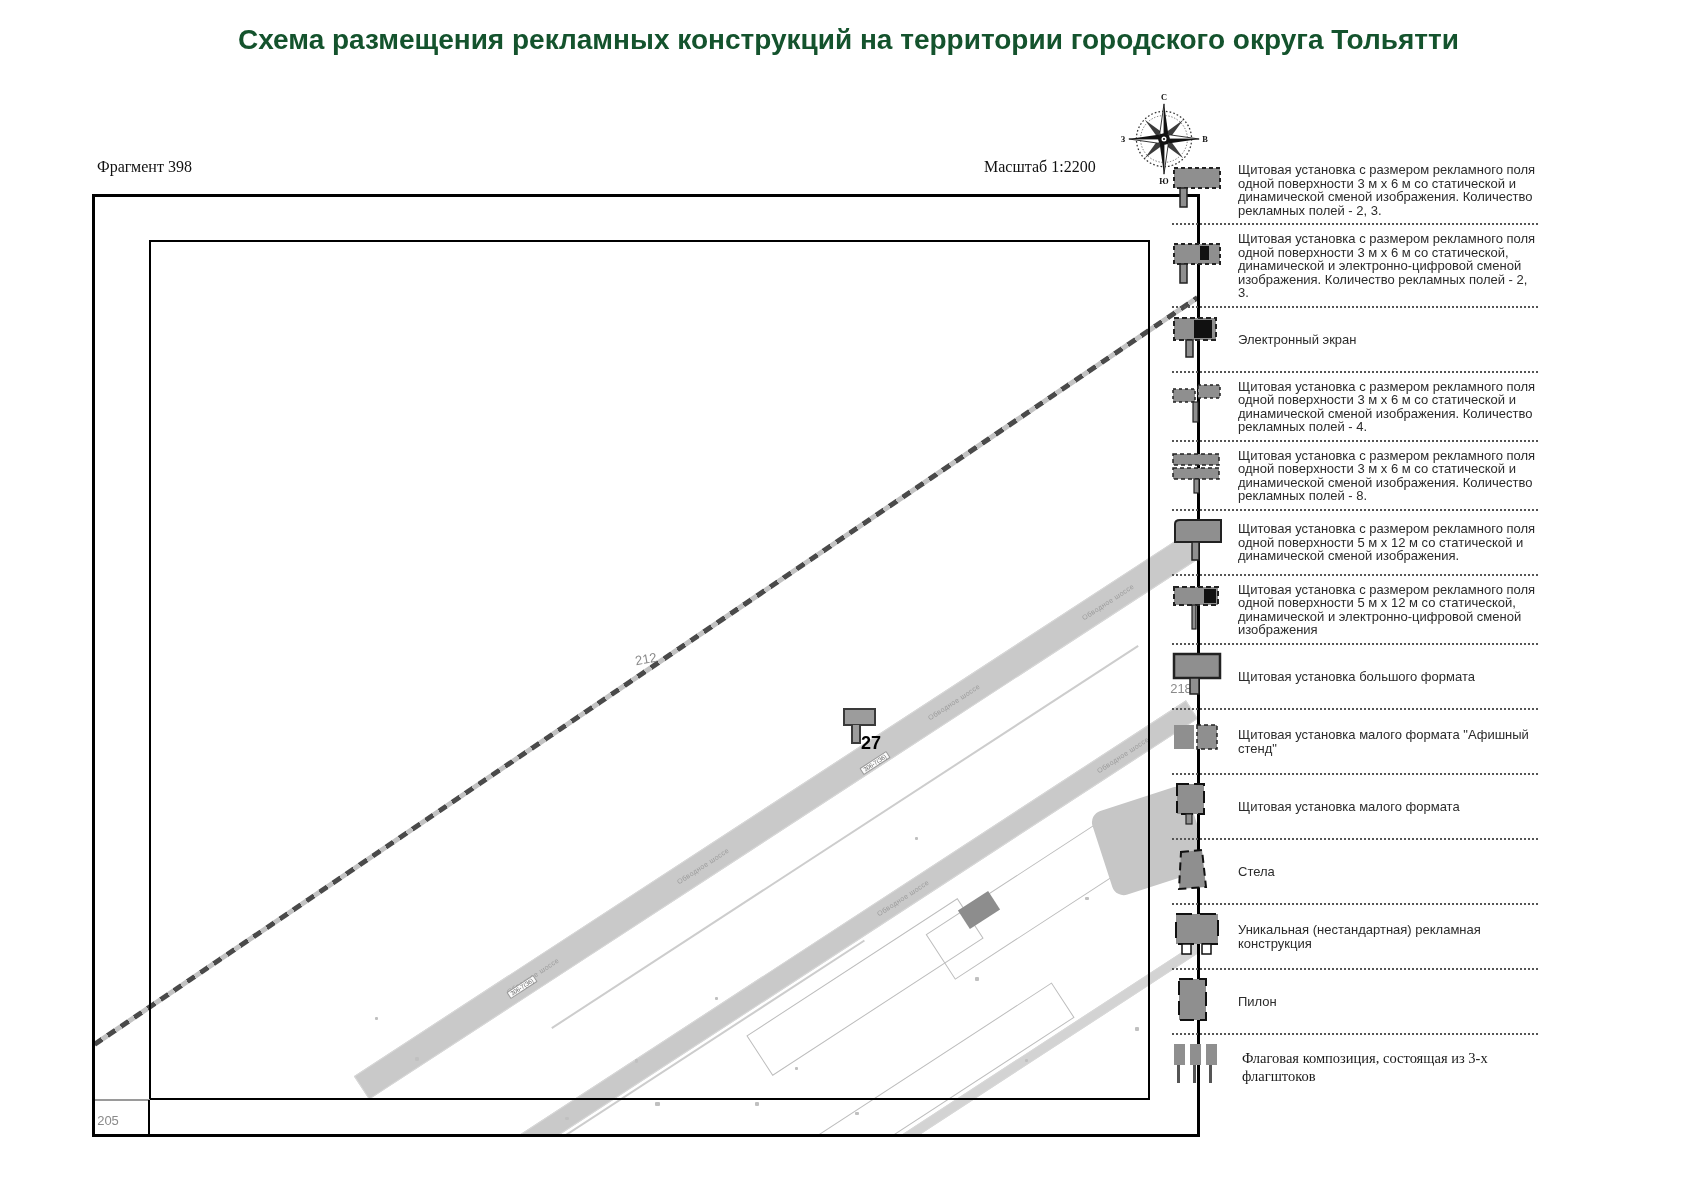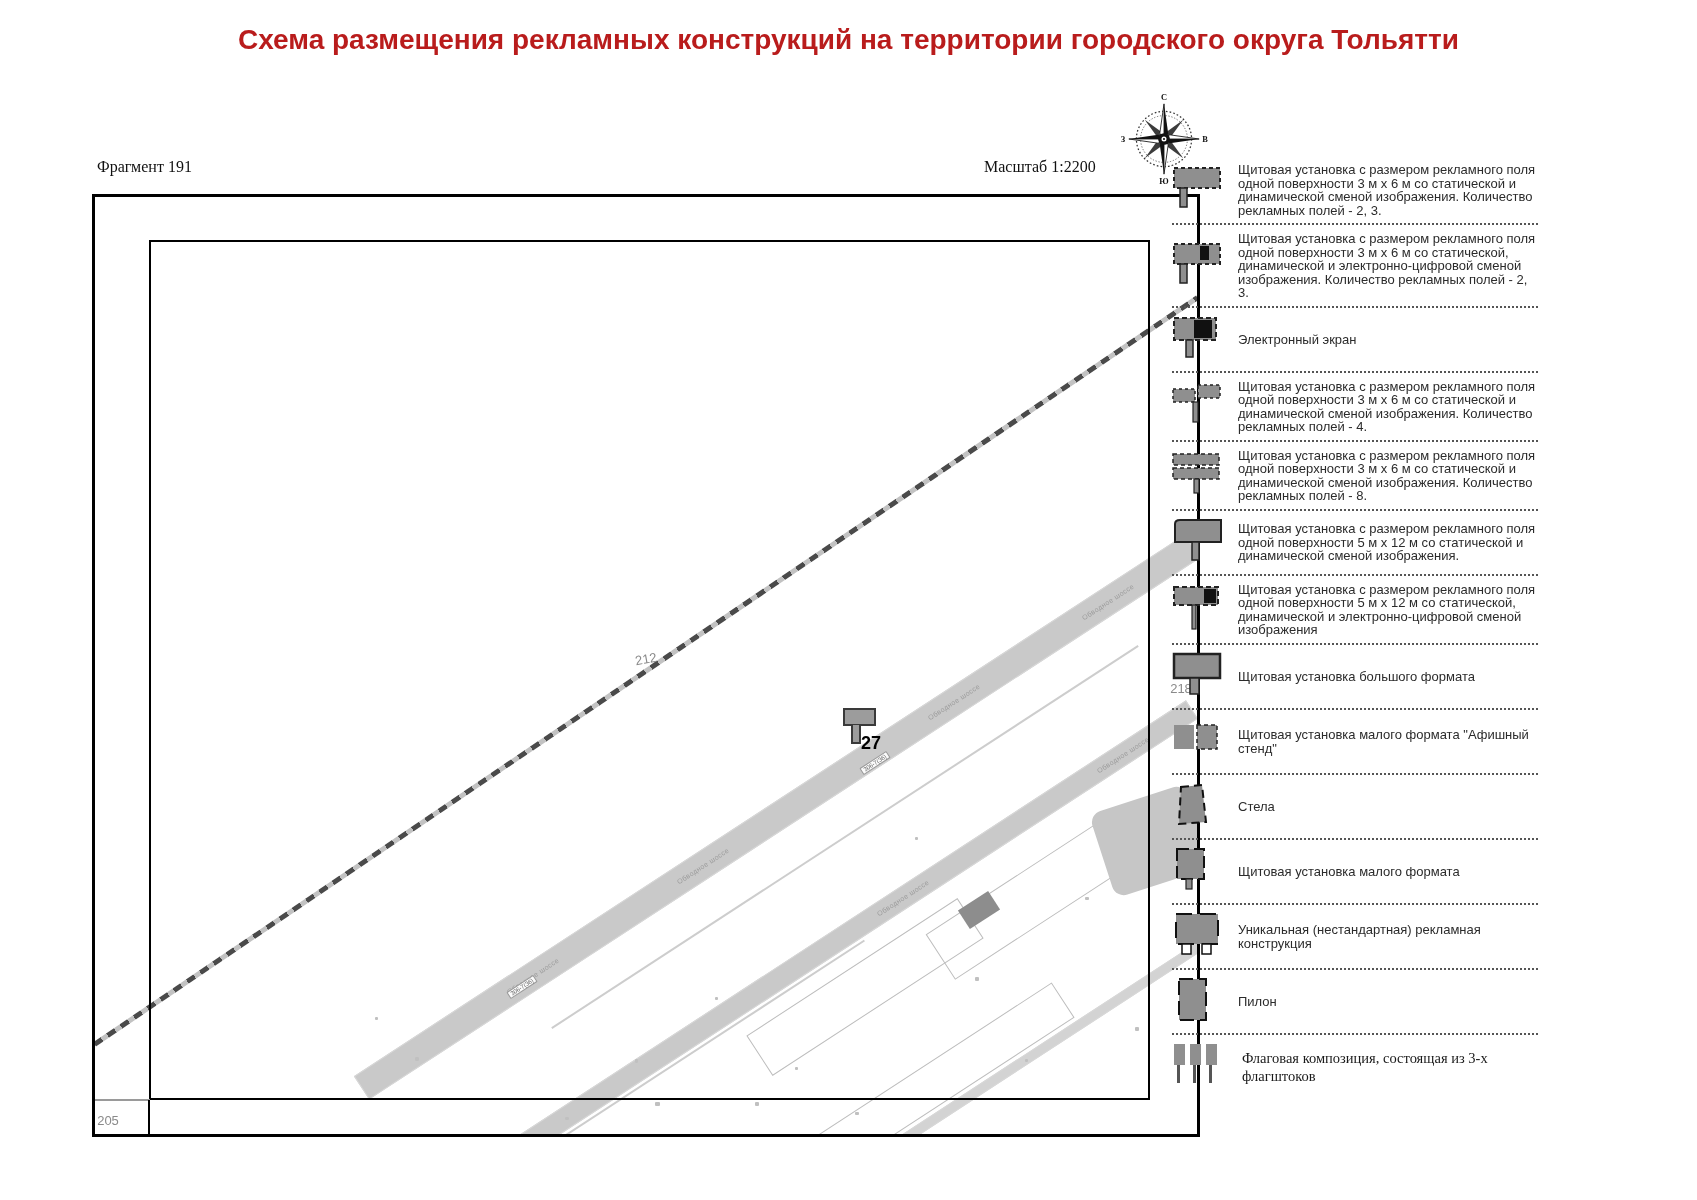--- a/index.html
+++ b/index.html
@@ -1,19 +1,19 @@
 <!DOCTYPE html>
 <html><head>
 <meta charset="utf-8">
 <style>
   html,body{margin:0;padding:0;background:#fff;}
   .page{position:relative;width:1697px;height:1200px;background:#fff;overflow:hidden;
         font-family:"Liberation Sans",sans-serif;color:#111;}
   .title{position:absolute;top:24px;left:0;width:100%;text-align:center;
-         font-size:28px;font-weight:700;color:#b91c1c;}
+         font-size:28px;font-weight:700;color:#14532d;}
   .meta{position:absolute;font-family:"Liberation Serif",serif;font-size:16px;color:#111;}
   #fragment-label{left:97px;top:158px;}
   #scale-label{left:984px;top:158px;}
   .compass{position:absolute;left:1118px;top:92px;}
 
   
   .map-outer{position:absolute;left:92px;top:194px;width:1108px;height:943px;
              border:3px solid #000;box-sizing:border-box;background:#fff;}
   .map-clip{position:absolute;left:0;top:0;right:0;bottom:0;overflow:hidden;}
   .map-inner{position:absolute;left:54px;top:43px;width:1001px;height:860px;
@@ -72,21 +72,21 @@
   .legend-text{font-size:13px;line-height:13.5px;color:#2b2b2b;max-width:300px;}
   .legend-text.serif{font-family:"Liberation Serif",serif;font-size:14.5px;line-height:18px;color:#1a1a1a;}
 </style>
 </head>
 <body>
 
 <div class="page">
 
   <div class="title">Схема размещения рекламных конструкций на территории городского округа Тольятти</div>
 
-  <div class="meta" id="fragment-label">Фрагмент 191</div>
+  <div class="meta" id="fragment-label">Фрагмент 398</div>
   <div class="meta" id="scale-label">Масштаб 1:2200</div>
 
   <div class="compass">
     <svg width="92" height="94" viewBox="0 0 110 112">
       <circle cx="55" cy="56" r="33" fill="none" stroke="#333" stroke-width="1.5" stroke-dasharray="2 2.5"></circle>
       <circle cx="55" cy="56" r="28" fill="none" stroke="#555" stroke-width="1" stroke-dasharray="1.5 2"></circle>
       <polygon points="78,33 59.6,46.4 55,56 64.6,51.4" fill="#3c3c3c"></polygon>
       <polygon points="32,33 50.4,46.4 55,56 45.4,51.4" fill="#3c3c3c"></polygon>
       <polygon points="78,79 64.6,60.6 55,56 59.6,65.6" fill="#3c3c3c"></polygon>
       <polygon points="32,79 45.4,60.6 55,56 50.4,65.6" fill="#3c3c3c"></polygon>
@@ -259,34 +259,34 @@
             <rect x="2" y="8" width="20" height="24" fill="#8f8f8f"></rect>
             <rect x="25" y="8" width="20" height="24" fill="#8f8f8f" stroke="#222" stroke-width="1.5" stroke-dasharray="4 3"></rect>
           </svg>
       </div>
       <div class="legend-text">Щитовая установка малого формата "Афишный стенд"</div>
     </div>
 
     <div class="legend-item">
       <div class="legend-icon">
         <svg width="54" height="46" viewBox="0 0 54 46">
-            <polygon points="9,5 30,3 34,40 7,42" fill="#8f8f8f" stroke="#111" stroke-width="2" stroke-dasharray="8 5"></polygon>
-          </svg>
-      </div>
-      <div class="legend-text">Стела</div>
-    </div>
-
-    <div class="legend-item">
-      <div class="legend-icon">
-        <svg width="54" height="46" viewBox="0 0 54 46">
             <rect x="5" y="2" width="27" height="30" fill="#8f8f8f" stroke="#111" stroke-width="2" stroke-dasharray="12 5"></rect>
             <rect x="14" y="32" width="6" height="10" fill="#8f8f8f" stroke="#222" stroke-width="1.2"></rect>
           </svg>
       </div>
       <div class="legend-text">Щитовая установка малого формата</div>
+    </div>
+
+    <div class="legend-item">
+      <div class="legend-icon">
+        <svg width="54" height="46" viewBox="0 0 54 46">
+            <polygon points="9,5 30,3 34,40 7,42" fill="#8f8f8f" stroke="#111" stroke-width="2" stroke-dasharray="8 5"></polygon>
+          </svg>
+      </div>
+      <div class="legend-text">Стела</div>
     </div>
 
     <div class="legend-item">
       <div class="legend-icon">
         <svg width="54" height="46" viewBox="0 0 54 46">
             <rect x="4" y="2" width="42" height="30" fill="#8f8f8f" stroke="#111" stroke-width="2" stroke-dasharray="16 8"></rect>
             <rect x="10" y="32" width="9" height="10" fill="#fff" stroke="#111" stroke-width="1.5"></rect>
             <rect x="30" y="32" width="9" height="10" fill="#fff" stroke="#111" stroke-width="1.5"></rect>
           </svg>
       </div>

